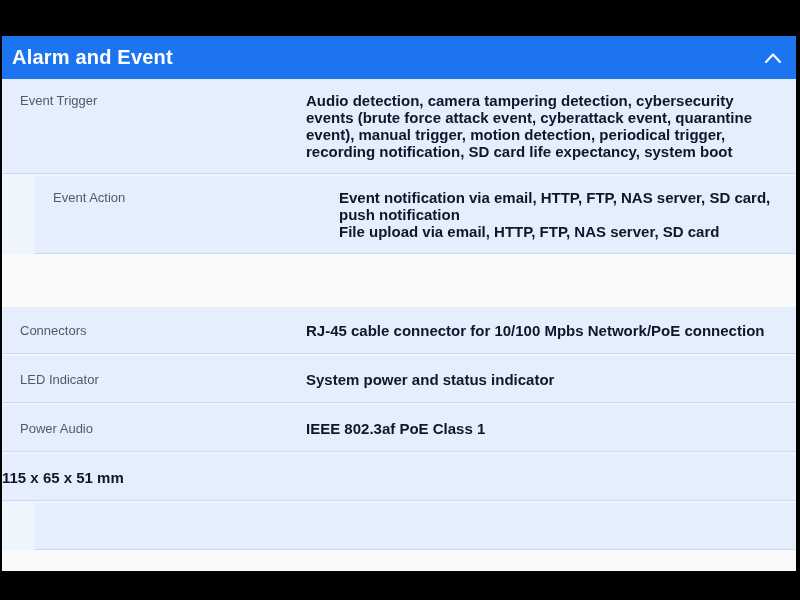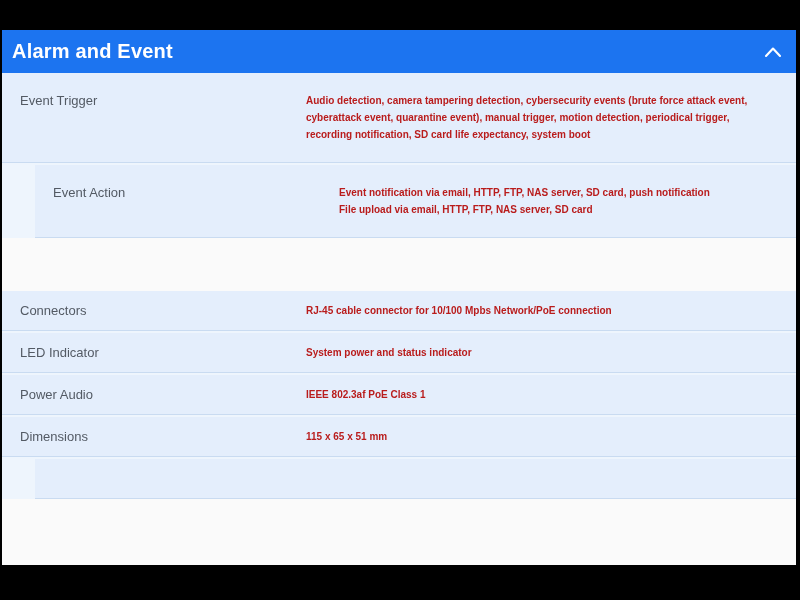--- a/index.html
+++ b/index.html
@@ -1,20 +1,20 @@
 <!DOCTYPE html>
 <html style="--accent: #1c74f0;"><head>
 <meta charset="utf-8">
 <style>
   * { margin:0; padding:0; box-sizing:border-box; }
   html,body { width:800px; height:600px; overflow:hidden; }
   body { background:#000; font-family:"Liberation Sans", sans-serif; position:relative; }
 
   .stage {
-    position:absolute; left:2px; top:30px; width:794px; height:535px;
+    position:absolute; left:2px; top:36px; width:794px; height:535px;
     background:#fafafa; overflow:hidden;
   }
 
   .sec-header {
     height:43px; background:var(--accent, #1c74f0);
     display:flex; align-items:center; justify-content:space-between;
     padding:0 13px 0 10px; cursor:pointer;
   }
   .sec-header h2 { color:#fff; font-size:20px; font-weight:bold; letter-spacing:0.2px; }
   .chev { display:block; }
@@ -24,26 +24,26 @@
     display:flex; background:#e4eefc;
     border-bottom:1px solid #c9dbf1; margin-bottom:2px;
   }
   .row:last-child { margin-bottom:0;margin-left:33px; }
   .label {
     width:304px; flex:0 0 304px; padding-left:18px;
     font-size:13px; color:#535a64;
   }
   .value {
     flex:1; padding-right:20px;
-    font-size:10px; font-weight:600; color:#b91c1c;
+    font-size:15px; font-weight:600; color:#0f172a;
     line-height:17px; white-space:pre-line;
   }
-  .row.multi { padding:19px 0; }
+  .row.multi { padding:13px 0; }
   .row.multi .label { padding-top:1px; }
-  .row.single { height:40px; align-items:center; }
+  .row.single { height:47px; align-items:center; }
 
   .section-gap { height:53px; background:#fafafa; }
 </style>
 </head>
 <body>
 
 <div class="stage">
 
   <section>
     <header class="sec-header">
@@ -75,21 +75,20 @@
       </div>
       <div class="row single">
         <div class="label">LED Indicator</div>
         <div class="value">System power and status indicator</div>
       </div>
       <div class="row single">
         <div class="label">Power Audio</div>
         <div class="value">IEEE 802.3af PoE Class 1</div>
       </div>
       <div class="row single">
-        <div class="label">Dimensions</div>
         <div class="value">115 x 65 x 51 mm</div>
       </div>
       <div class="row single">
         
         
       </div>
     </div>
   </section>
 
 </div>

